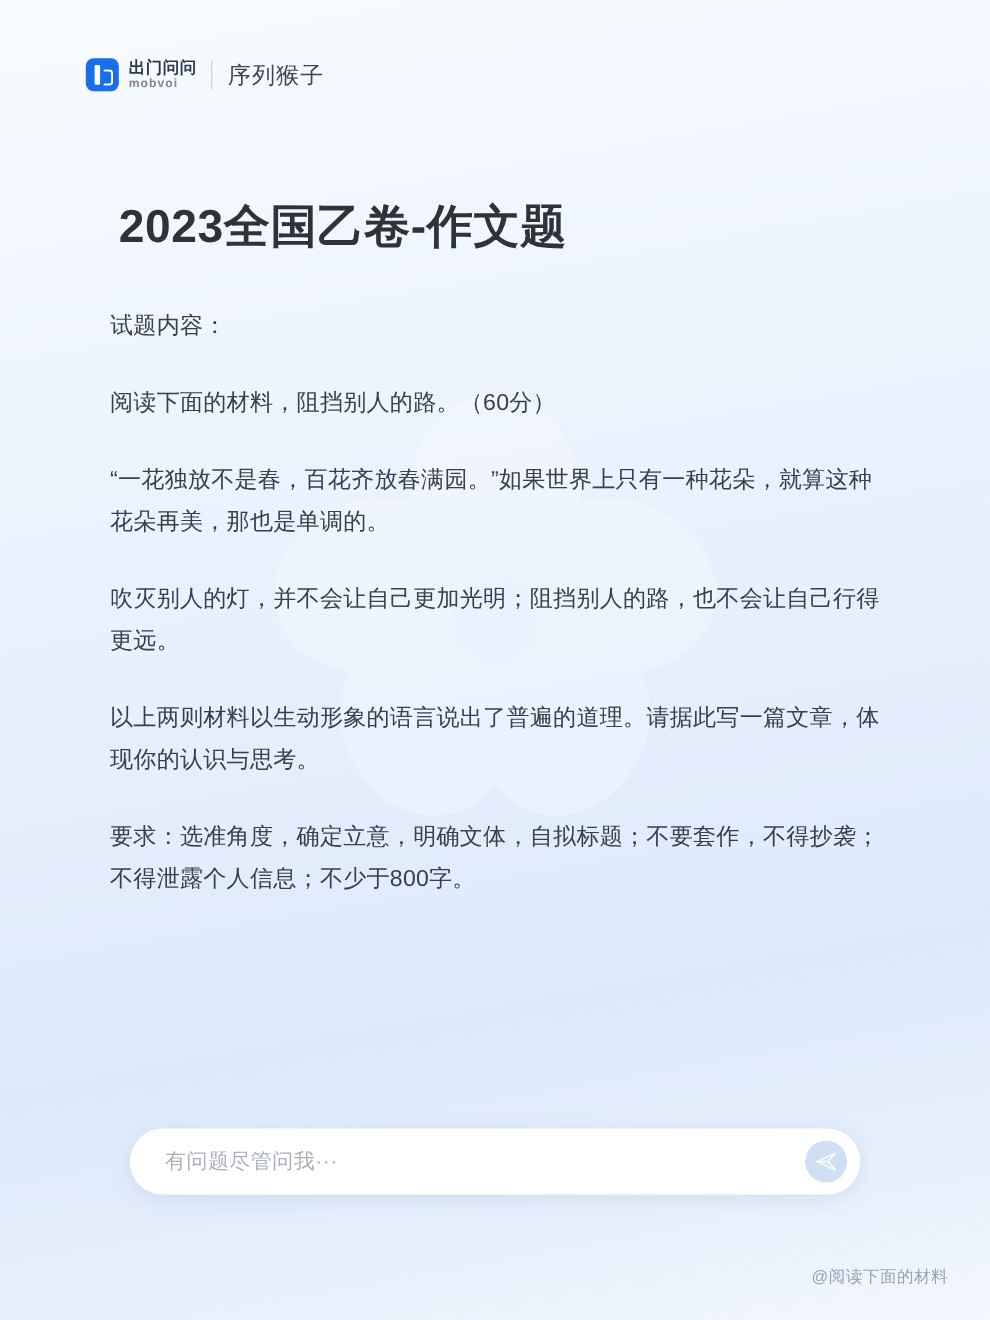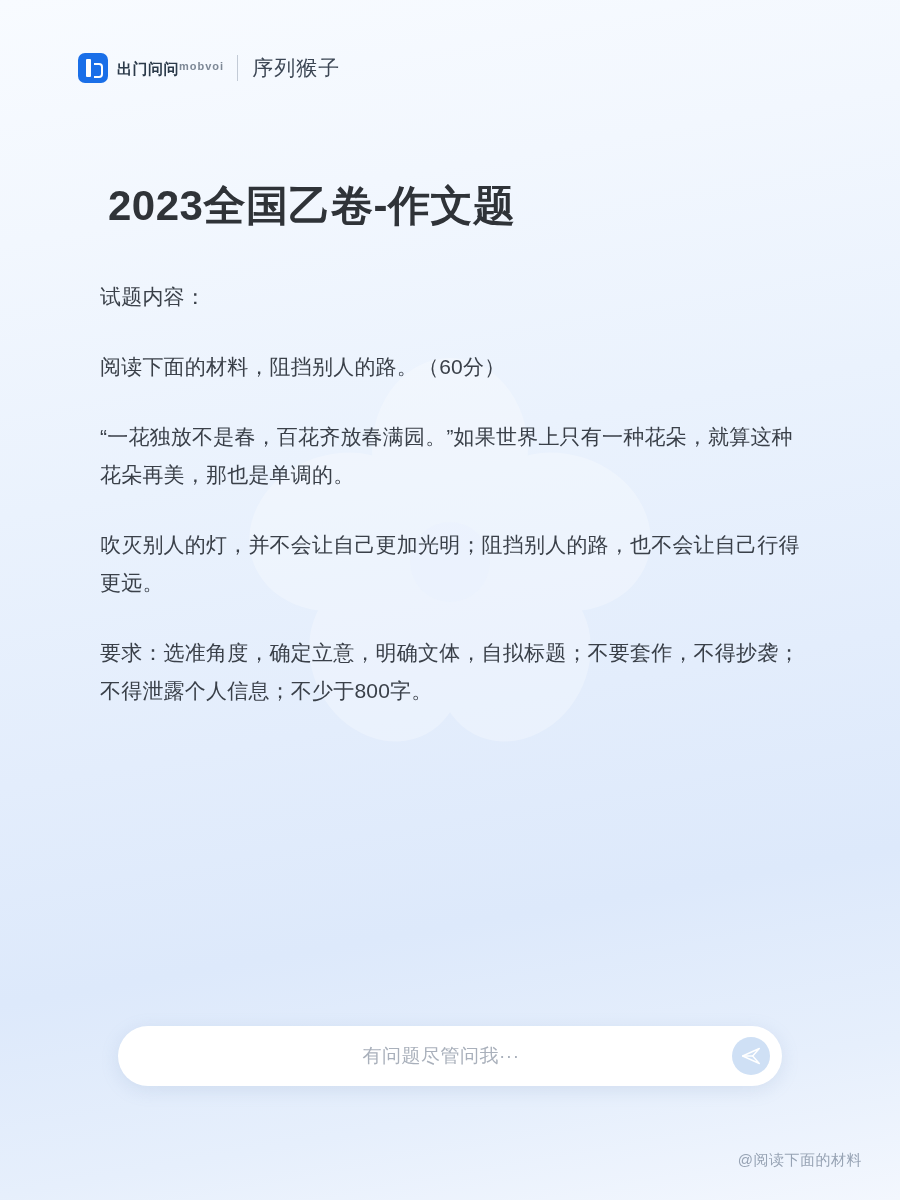--- a/index.html
+++ b/index.html
@@ -74,20 +74,21 @@
     left: 16px;
     top: 10px;
     width: 7px;
     height: 11px;
     border: 2px solid #ffffff;
     border-left: none;
     border-radius: 0 4px 4px 0;
   }
   .logo-text {
     display: flex;
+    flex-direction: column;
     justify-content: center;
     margin-right: 13px;
   }
   .logo-text-cn {
     font-size: 15px;
     font-weight: bold;
     color: #2b3a4a;
     letter-spacing: 0.5px;
     line-height: 17px;
   }
@@ -140,21 +141,20 @@
     top: 1026px;
     width: 664px;
     height: 60px;
     background: #ffffff;
     border-radius: 30px;
     box-shadow: 0 4px 18px rgba(120, 150, 190, 0.18);
     display: flex;
     align-items: center;
     padding: 0 12px 0 32px;
     box-sizing: border-box;
-    text-align: center;
   }
   .input-placeholder {
     flex: 1;
     font-size: 19px;
     color: #a9b0bb;
     letter-spacing: 0.5px;
   }
   .send-btn {
     width: 38px;
     height: 38px;
@@ -205,20 +205,21 @@
     <span class="brand-sub">序列猴子</span>
   </div>
 
   <div class="content">
     <h1 class="doc-title">2023全国乙卷-作文题</h1>
 
     <p class="para">试题内容：</p>
     <p class="para">阅读下面的材料，阻挡别人的路。（60分）</p>
     <p class="para">“一花独放不是春，百花齐放春满园。”如果世界上只有一种花朵，就算这种花朵再美，那也是单调的。</p>
     <p class="para">吹灭别人的灯，并不会让自己更加光明；阻挡别人的路，也不会让自己行得更远。</p>
+    <p class="para">以上两则材料以生动形象的语言说出了普遍的道理。请据此写一篇文章，体现你的认识与思考。</p>
     <p class="para">要求：选准角度，确定立意，明确文体，自拟标题；不要套作，不得抄袭；不得泄露个人信息；不少于800字。</p>
   </div>
 
   <div class="input-bar">
     <span class="input-placeholder">有问题尽管问我···</span>
     <span class="send-btn">
       <svg width="20" height="20" viewBox="0 0 24 24" aria-hidden="true">
         <path d="M2 12 L22 3 L14 12 L22 21 Z" fill="none" stroke="#ffffff" stroke-width="1.7" stroke-linejoin="round"></path>
         <path d="M2 12 L14 12" stroke="#ffffff" stroke-width="1.7" stroke-linecap="round"></path>
       </svg>

